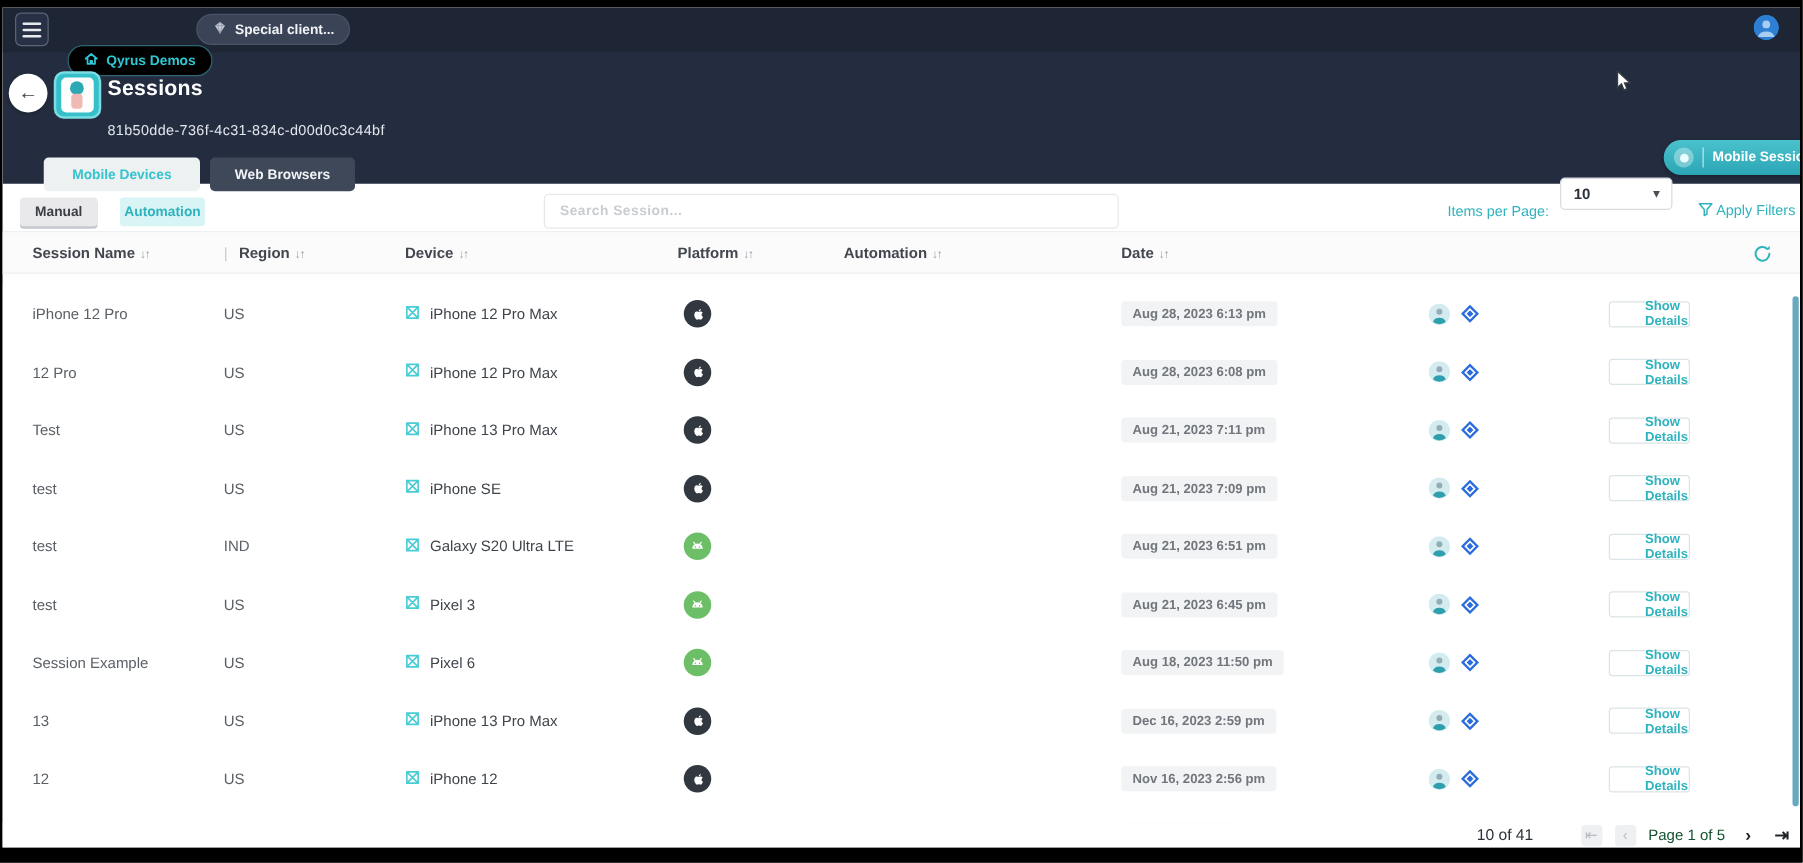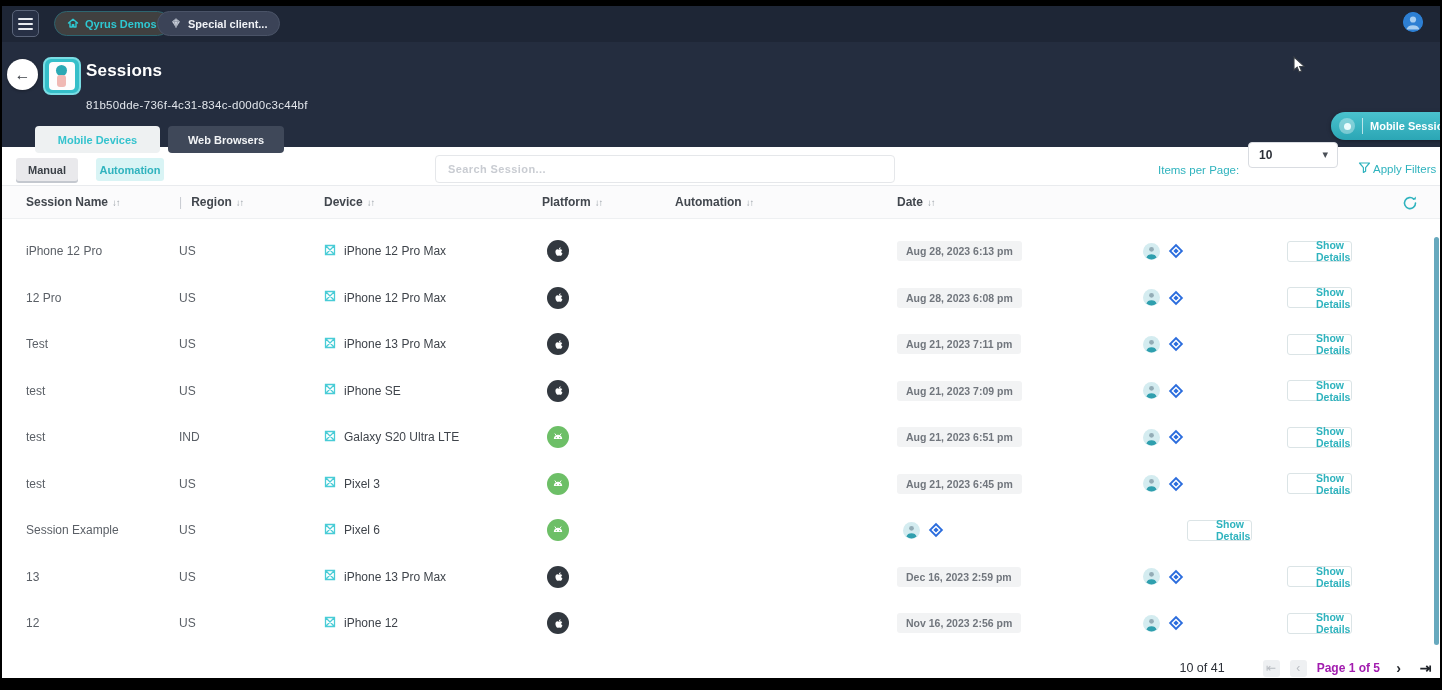--- a/index.html
+++ b/index.html
@@ -7,21 +7,21 @@
   body { font-family:"Liberation Sans", sans-serif; }
   .frame { position:relative; width:1442px; height:690px; background:#000; overflow:hidden; }
   .page { position:absolute; left:2px; top:6px; width:1438px; height:672px; background:#fff; overflow:hidden; }
 
   
   .hero { position:absolute; left:0; top:0; right:0; height:141px; background:#242d3f; }
   .navbar { position:absolute; left:0; top:0; right:0; height:36px; background:#1e2636; }
   .hamburger { position:absolute; left:10px; top:4px; width:27px; height:27px; background:#273045; border:1px solid #5a6479; border-radius:5px; display:flex; flex-direction:column; justify-content:center; align-items:center; gap:3px; cursor:pointer; }
   .hamburger i { display:block; width:15px; height:2px; background:#e8ebf0; border-radius:1px; }
   .nav-pill { position:absolute; top:5px; height:25px; display:flex; align-items:center; gap:6px; padding:0 12px; border-radius:13px; font-size:11px; font-weight:bold; cursor:pointer; }
-  .pill-workspace { left:52px; background:#404040; border:1px solid #2e6570; color:#2ec8d2; }
+  .pill-workspace { left:52px; background:#000000; border:1px solid #2e6570; color:#2ec8d2;margin-top:25px; }
   .pill-client { left:155px; background:#3b4357; border:1px solid #4a5367; color:#f0f2f6; }
   .avatar { position:absolute; right:17px; top:6px; width:20px; height:20px; border-radius:50%; background:#2d7fd3; overflow:hidden; cursor:pointer; }
 
   .back-btn { position:absolute; left:5px; top:53px; width:31px; height:31px; border-radius:50%; background:#fff; color:#3c4148; font-size:16px; font-weight:bold; display:flex; align-items:center; justify-content:center; cursor:pointer; box-shadow:0 1px 3px rgba(0,0,0,.3); }
   .app-icon { position:absolute; left:41px; top:51px; width:38px; height:38px; border-radius:8px; background:#35bfc9; border:2px solid #7adde4; display:flex; align-items:center; justify-content:center; }
   .app-icon .inner { width:26px; height:28px; background:#fdfdfd; border-radius:4px; position:relative; overflow:hidden; }
   .app-icon .dot { position:absolute; left:7px; top:3px; width:11px; height:11px; border-radius:50%; background:#2aa9b4; }
   .app-icon .body { position:absolute; left:8px; top:13px; width:9px; height:12px; border-radius:3px; background:#f0b9b4; }
   .page-title { position:absolute; left:84px; top:55px; color:#fff; font-size:17px; font-weight:bold; letter-spacing:.2px; }
   .page-uuid { position:absolute; left:84px; top:93px; color:#e2e6ec; font-size:11.5px; letter-spacing:.3px; }
@@ -72,21 +72,21 @@
   .details-btn { margin-left:50px; width:65px; height:21px; background:#fff; border:1px solid #dbe4e6; border-radius:3px; color:#2fb3be; font-size:10.5px; font-weight:bold; display:flex; align-items:center; justify-content:center; cursor:pointer;padding-left:28px; }
 
   .vscroll { position:absolute; left:1432px; top:231px; width:5px; height:408px; background:#67a9be; border-radius:3px; cursor:pointer; }
 
   
   .pagebar { position:absolute; left:0; right:0; bottom:0; height:20px; background:#fff; display:flex; align-items:center; justify-content:flex-end; gap:10px; padding-right:6px; }
   .pg-count { font-size:12.5px; color:#2c3038; margin-right:28px; }
   .pg-btn { width:17px; height:17px; border-radius:3px; display:flex; align-items:center; justify-content:center; font-size:12px; cursor:pointer; }
   .pg-disabled { background:#eef0f2; color:#b9bdc3; }
   .pg-active { color:#1f2329; font-weight:bold; font-size:14px; background:transparent; }
-  .pg-label { font-size:12px; font-weight:bold; color:#a21caf; }
+  .pg-label { font-size:12px; font-weight:normal; color:#14532d; }
 </style>
 </head>
 <body>
 
 <div class="frame">
   <div class="page">
 
     <div class="hero">
       <div class="navbar">
         <div class="hamburger">
@@ -424,20 +424,21 @@
             <span class="plat android">
               <svg width="14" height="14" viewBox="0 0 16 16">
                 <path d="M3.2 10.2 a4.8 4.8 0 0 1 9.6 0 z" fill="#fff"></path>
                 <path d="M4.6 4.4 L5.8 6 M11.4 4.4 L10.2 6" stroke="#fff" stroke-width="1.1" stroke-linecap="round"></path>
                 <circle cx="6.1" cy="8.6" r=".7" fill="#6dbf67"></circle>
                 <circle cx="9.9" cy="8.6" r=".7" fill="#6dbf67"></circle>
               </svg>
             </span>
           </div>
           <div class=""></div>
+          <div class=""><span class="date-pill">Aug 18, 2023 11:50 pm</span></div>
           <div class="acticons">
             <span class="icon-btn">
               <svg width="17" height="17" viewBox="0 0 17 17">
                 <circle cx="8.5" cy="8.5" r="8.5" fill="#d4ecf0"></circle>
                 <circle cx="8.5" cy="6.3" r="2.4" fill="#93acb6"></circle>
                 <path d="M3.4 14.6 a5.3 4.6 0 0 1 10.2 0 a8.5 8.5 0 0 1 -10.2 0 z" fill="#2f9fae"></path>
               </svg>
             </span>
             <span class="icon-btn">
               <svg width="16" height="16" viewBox="0 0 16 16">

